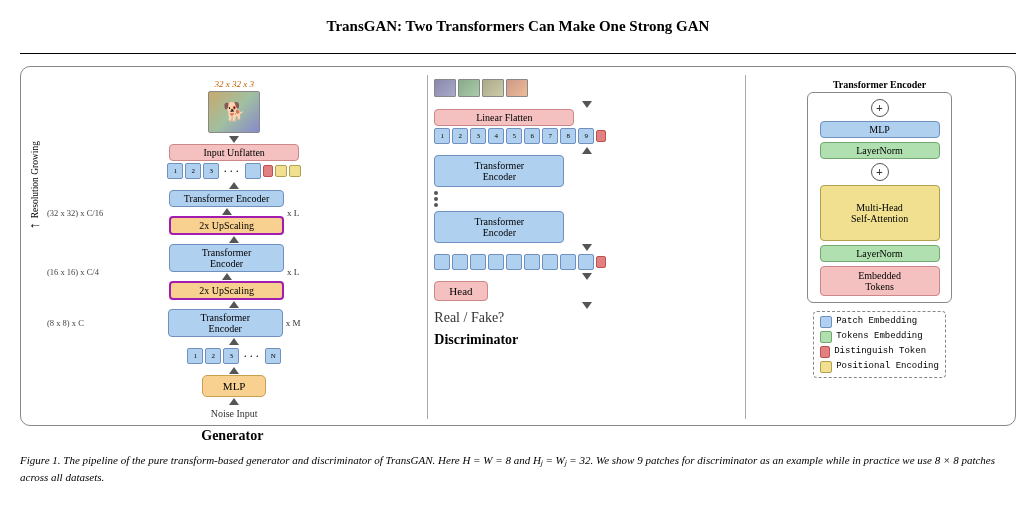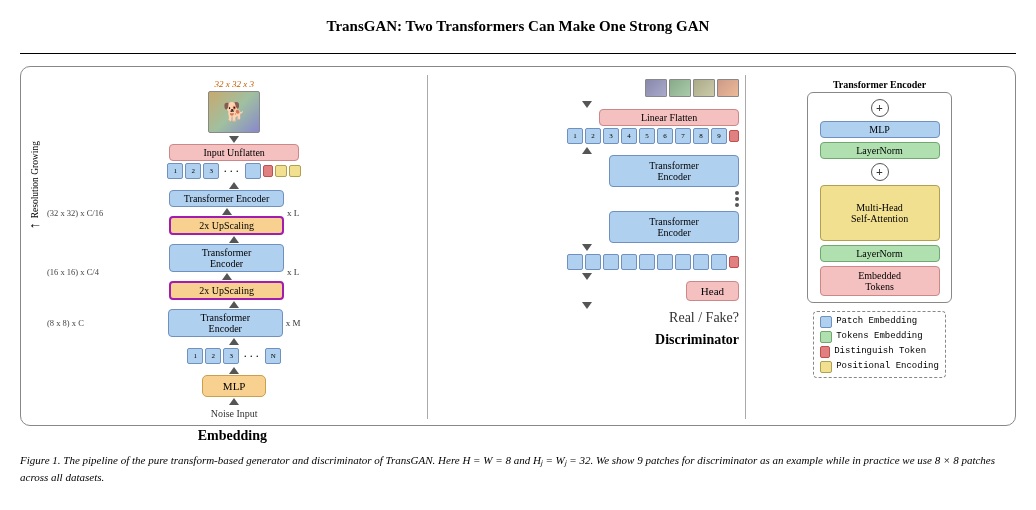--- a/index.html
+++ b/index.html
@@ -190,21 +190,21 @@
     .dots {
       font-size: 12px;
       letter-spacing: 2px;
       margin: 0 2px;
     }
     
     .discriminator-section {
       flex: 0.85;
       display: flex;
       flex-direction: column;
-      align-items: flex-end;
+      align-items: flex-start;
       border-right: 1.5px solid #aaa;
       padding: 4px 6px 4px 6px;
       position: relative;
     }
     
     .encoder-detail-section {
       flex: 0.7;
       display: flex;
       flex-direction: column;
       align-items: center;
@@ -496,21 +496,21 @@
         <div class="token-pos"></div>
         <span>Positional Encoding</span>
       </div>
     </div>
   </div>
 
 </div>
 
 <div style="display:flex;flex-direction:row;width:100%;padding:0 10px;">
   <div style="flex:1.1;text-align:center;">
-    <span class="section-label" style="font-size:14px;">Embedding</span>
+    <span class="section-label" style="font-size:14px;">Generator</span>
   </div>
   <div style="flex:0.85;text-align:center;border-left:1.5px solid transparent;">
   </div>
   <div style="flex:0.7;"></div>
 </div>
 
 <div class="caption-text">
   <i>Figure 1. The pipeline of the pure transform-based generator and discriminator of TransGAN. Here H = W = 8 and Hⱼ = Wⱼ = 32. We show 9 patches for discriminator as an example while in practice we use 8 × 8 patches across all datasets.</i>
 </div>
 

